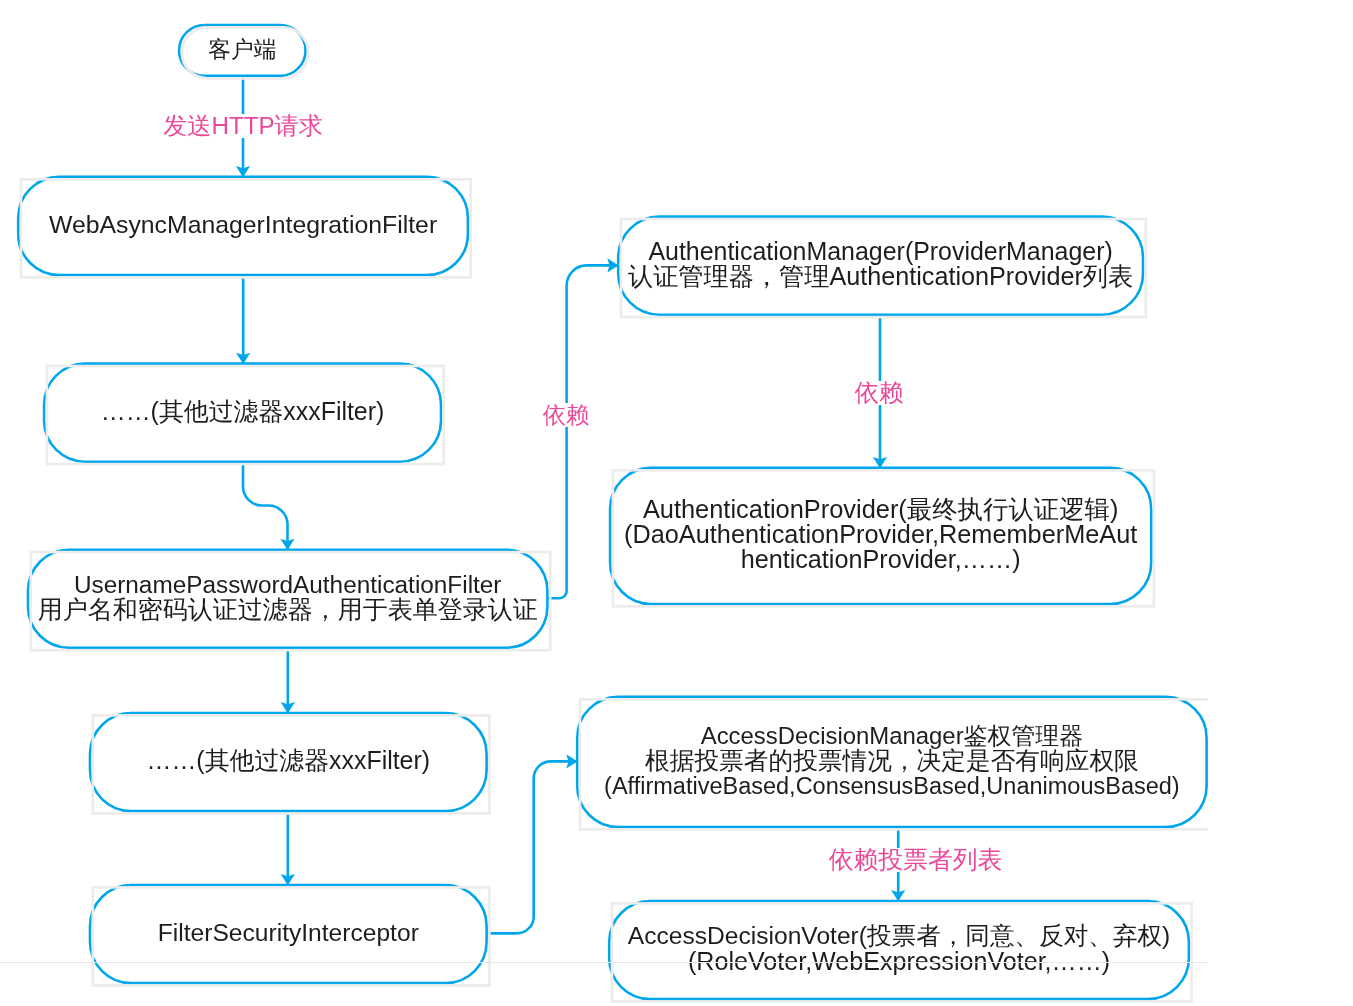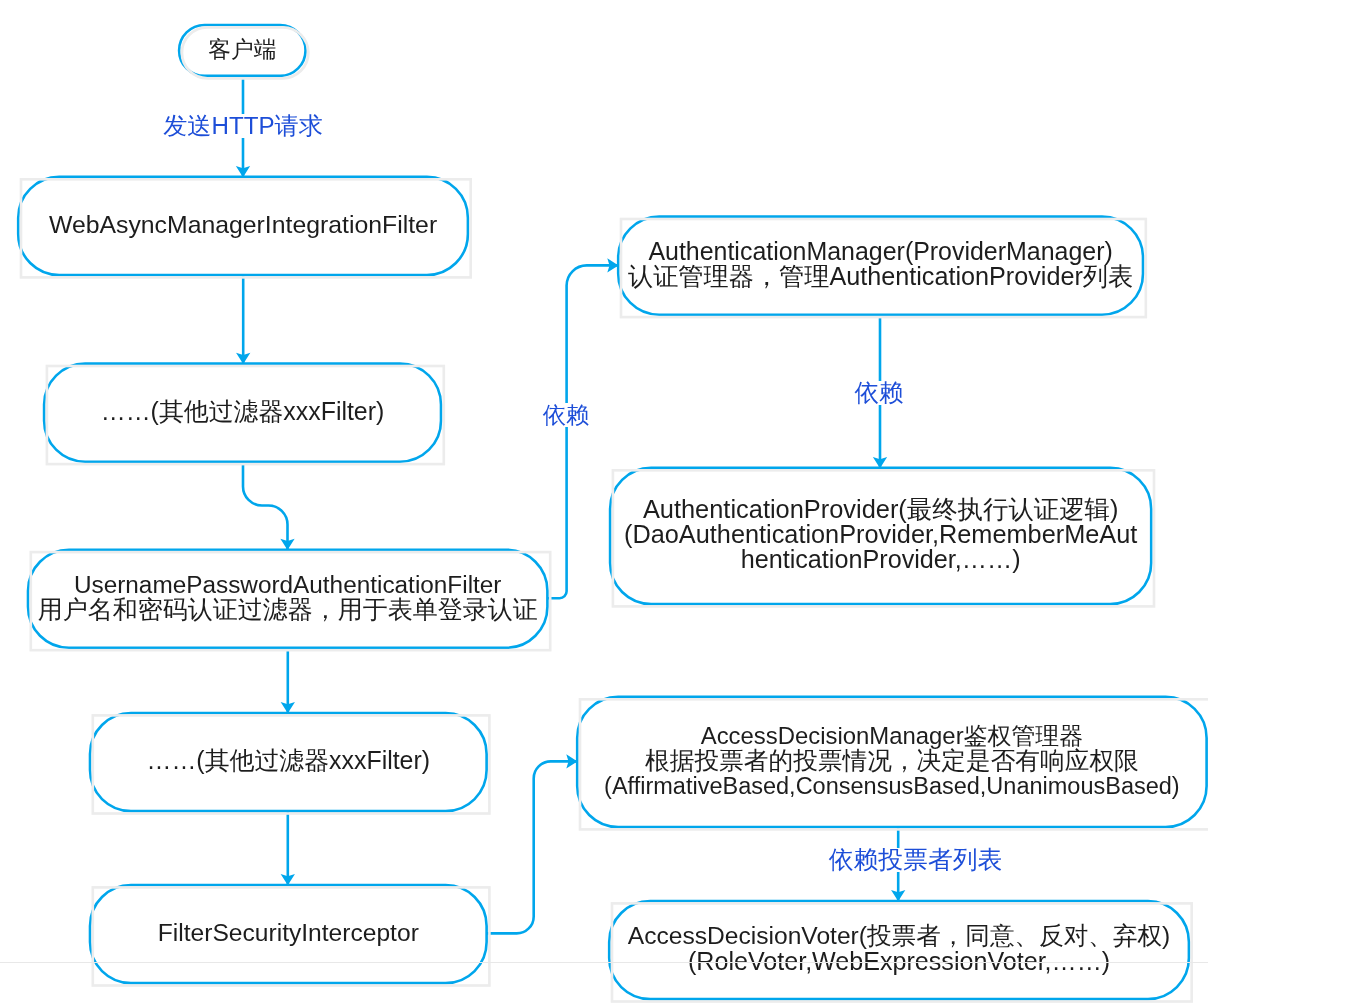--- a/index.html
+++ b/index.html
@@ -25,21 +25,21 @@
   [data-name="node-label-authmanager"]      .ln:nth-child(2) { font-size:25.2px; }
   [data-name="node-label-authprovider"]     .ln:nth-child(1) { font-size:25.4px; }
   [data-name="node-label-authprovider"]     .ln:nth-child(2) { font-size:25.3px; }
   [data-name="node-label-authprovider"]     .ln:nth-child(3) { font-size:25.2px; }
   [data-name="node-label-accessmanager"]    .ln:nth-child(1) { font-size:23.9px; }
   [data-name="node-label-accessmanager"]    .ln:nth-child(2) { font-size:24.7px; }
   [data-name="node-label-accessmanager"]    .ln:nth-child(3) { font-size:23.5px; }
   [data-name="node-label-accessvoter"]      .ln:nth-child(1) { font-size:24.6px; }
   [data-name="node-label-accessvoter"]      .ln:nth-child(2) { font-size:25.1px; }
   .edgelabel {
-    position:absolute; color:#1d4ed8; font-size:24.2px; white-space:nowrap;
+    position:absolute; color:#ec4899; font-size:24.2px; white-space:nowrap;
     background:#fff; line-height:24px;
   }
   [data-name="label-http"]     { font-size:24.15px; }
   [data-name="label-dep-auth"] { font-size:23.3px; }
   [data-name="label-dep-prov"] { font-size:24.5px; }
   [data-name="label-dep-vote"] { font-size:24.8px;margin-left:16px; }
   #rule { position:absolute; left:0; width:1353px; top:962px; height:1px; background:#e8e8e8; }
   #watermark {
     position:absolute; left:1252px; top:963px; width:101px; height:43px;
     background:#404040; overflow:hidden;

